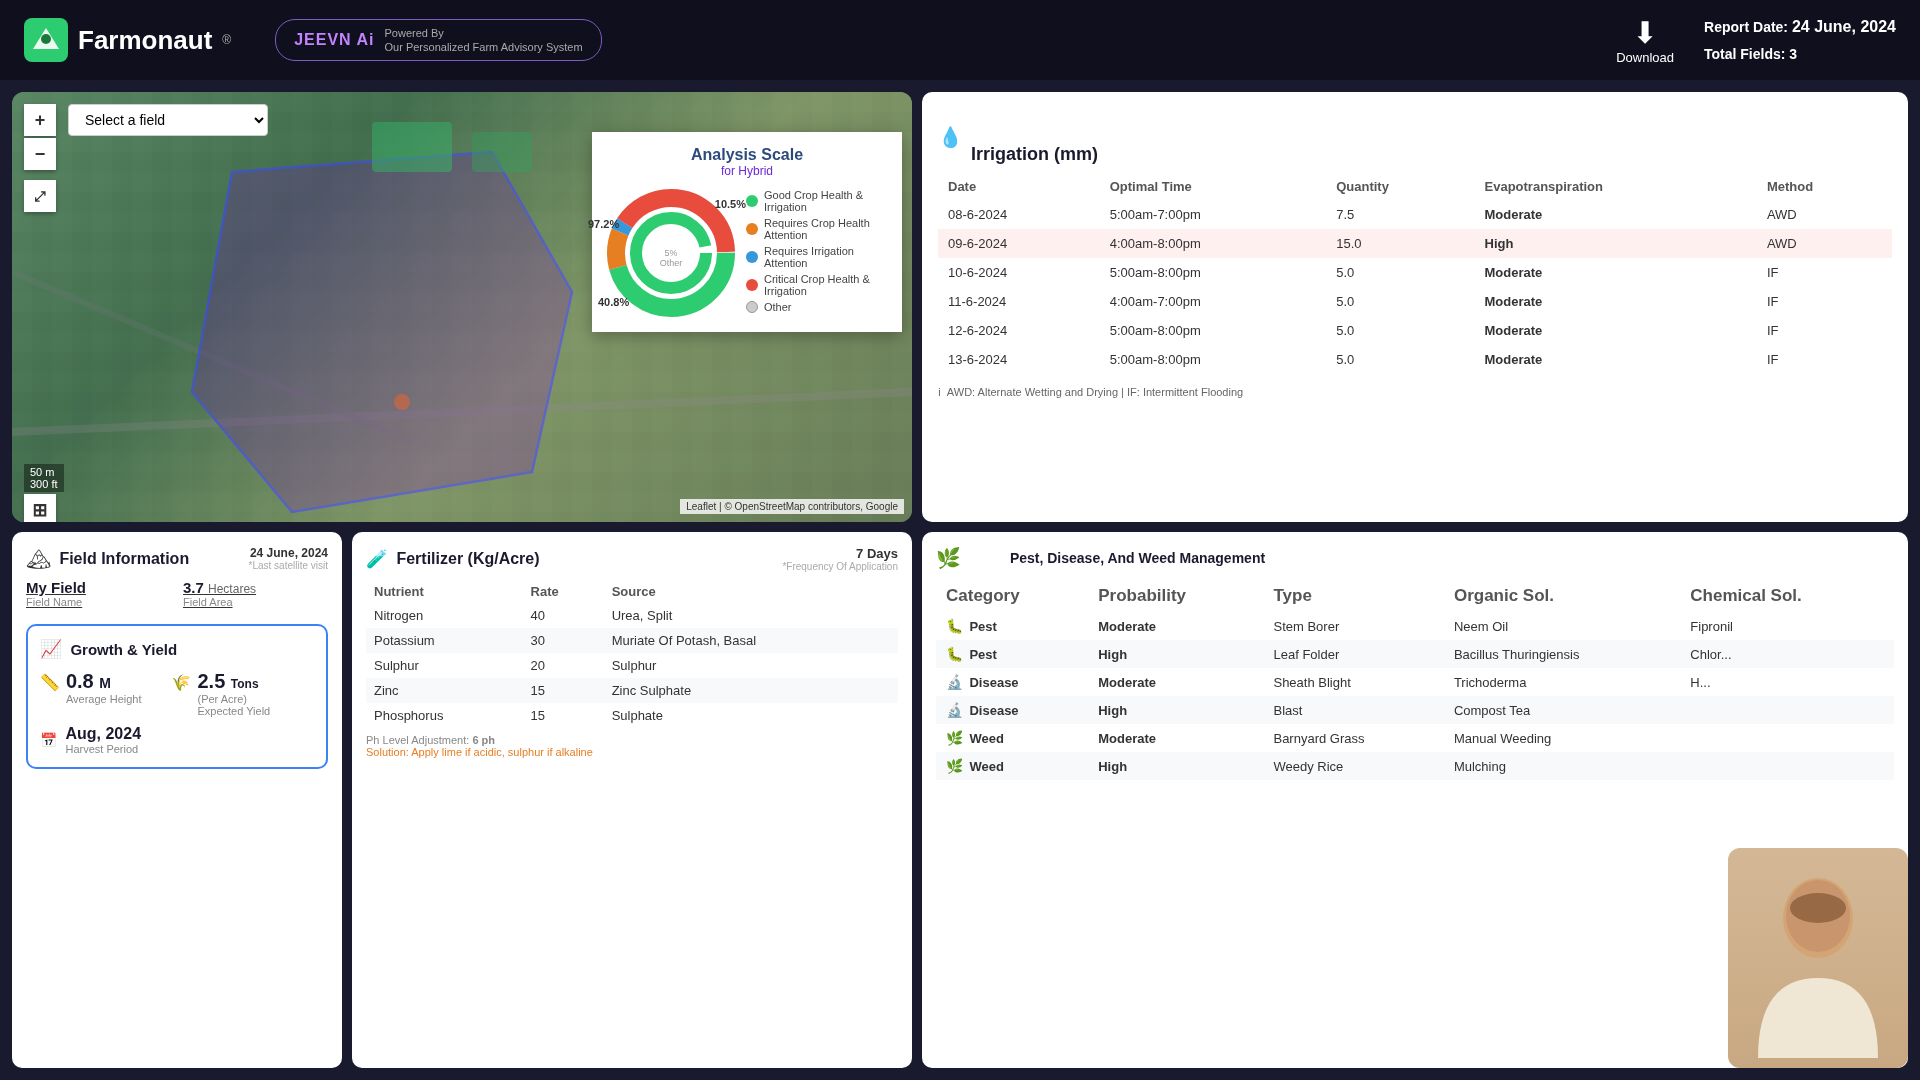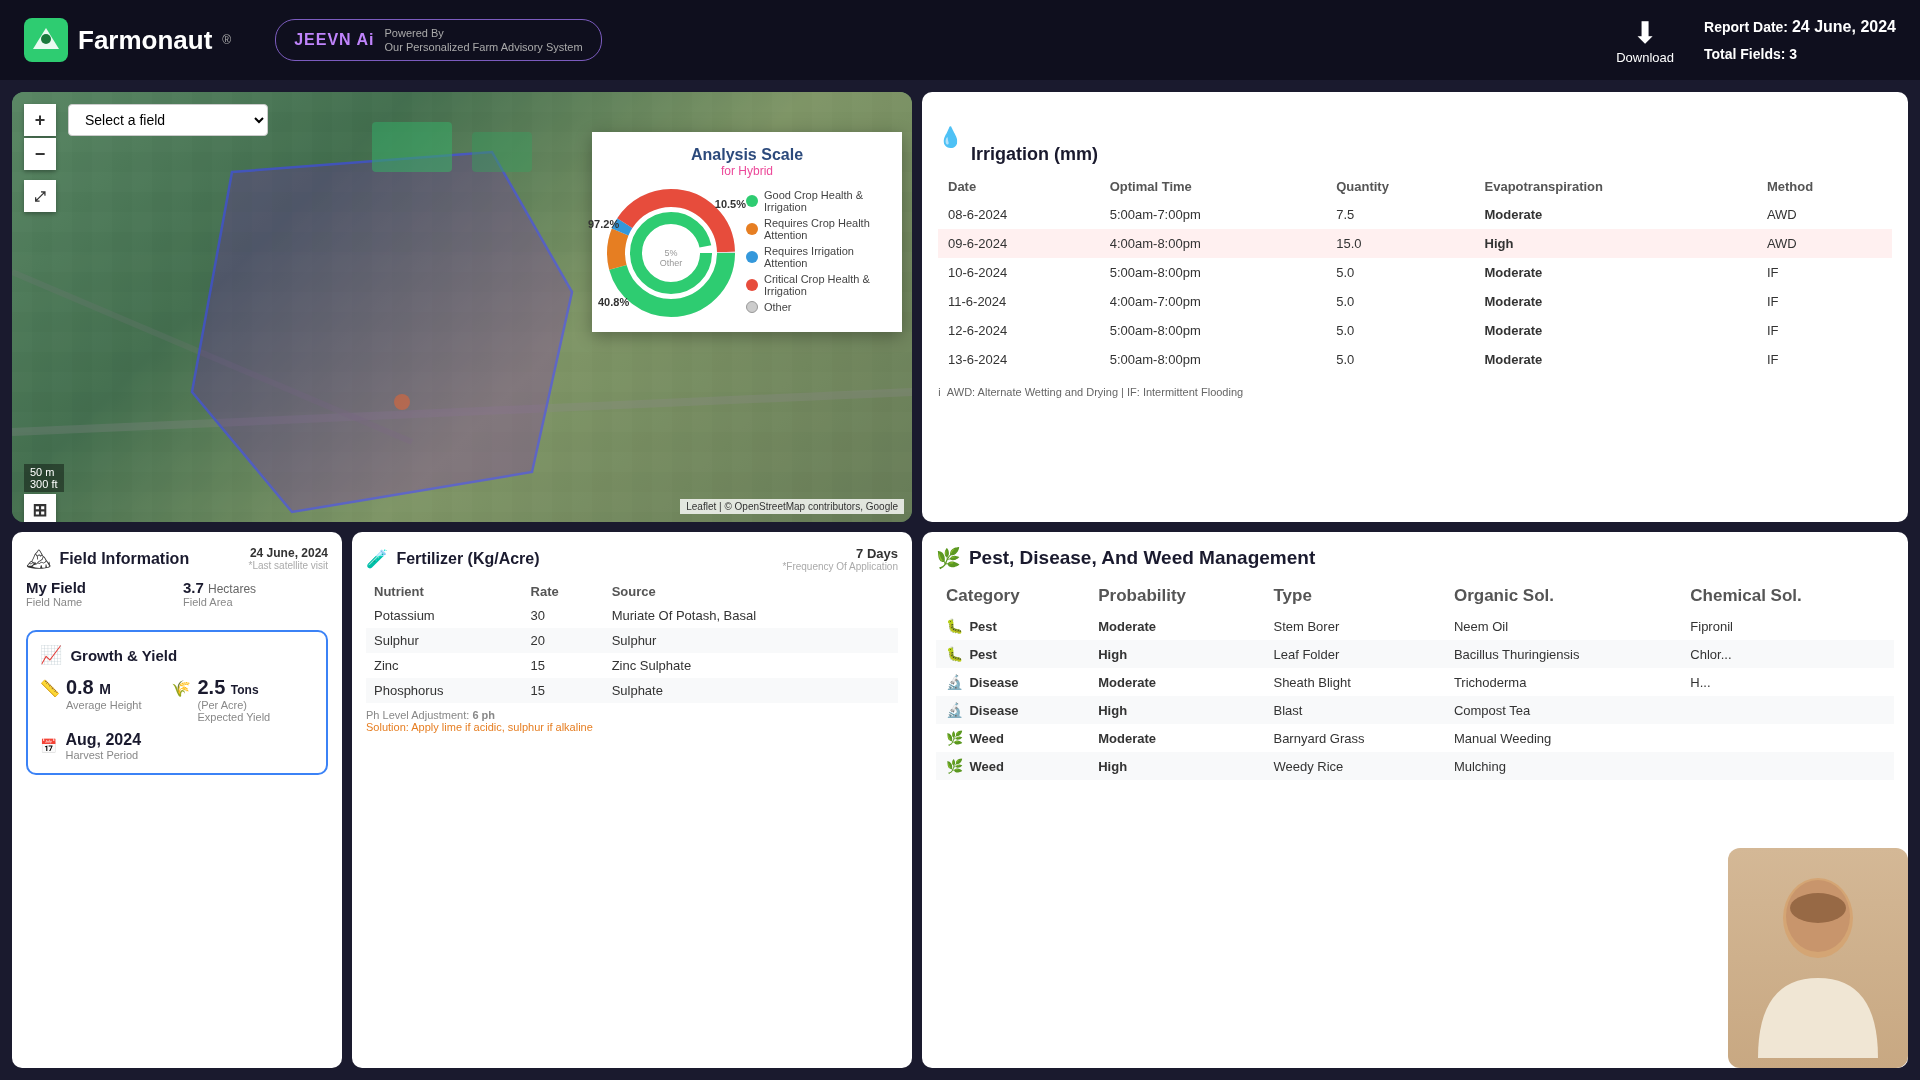--- a/index.html
+++ b/index.html
@@ -142,21 +142,21 @@
     .analysis-popup {
       position: absolute;
       right: 10px; top: 40px;
       width: 310px;
       background: white;
       border-radius: 0;
       padding: 14px;
       box-shadow: 0 4px 16px rgba(0,0,0,0.3);
     }
     .analysis-title { font-size: 16px; font-weight: 700; color: #2c4a7c; text-align: center; }
-    .analysis-subtitle { font-size: 12px; color: #ec4899; text-align: center; margin-bottom: 10px; }
+    .analysis-subtitle { font-size: 12px; color: #6d28d9; text-align: center; margin-bottom: 10px; }
     .analysis-body { display: flex; gap: 10px; align-items: center; }
     .donut-chart { position: relative; width: 130px; height: 130px; flex-shrink: 0; }
     .donut-label-97 { position: absolute; left: -18px; top: 30px; font-size: 11px; font-weight: 700; color: #333; }
     .donut-label-10 { position: absolute; right: -10px; top: 10px; font-size: 11px; font-weight: 700; color: #333; }
     .donut-label-40 { position: absolute; left: -8px; bottom: 10px; font-size: 11px; font-weight: 700; color: #333; }
     .legend-list { font-size: 11px; }
     .legend-item { display: flex; align-items: center; gap: 6px; margin-bottom: 4px; }
     .legend-dot { width: 12px; height: 12px; border-radius: 50%; flex-shrink: 0; }
     .legend-text { color: #444; }
 
@@ -179,21 +179,22 @@
       display: flex;
       align-items: center;
       gap: 8px;
       margin-bottom: 8px;
     }
     .panel-title { font-size: 16px; font-weight: 700; color: #1a1a2e; }
     .field-info-grid {
       display: grid;
       grid-template-columns: 1fr 1fr;
       gap: 12px;
-      margin-bottom: 22px;
+      margin-bottom: 16px;
+      text-decoration: underline;
     }
     .field-label { font-size: 11px; color: #888; }
     .field-value { font-size: 15px; font-weight: 700; color: #1a1a2e; }
     .field-value .unit { font-size: 12px; font-weight: normal; color: #666; }
 
     
     .growth-panel {
       border: 2px solid #3b82f6;
       border-radius: 10px;
       padding: 12px;
@@ -492,20 +493,25 @@
         </div>
         <table class="fert-table">
           <thead>
             <tr>
               <th>Nutrient</th>
               <th>Rate</th>
               <th>Source</th>
             </tr>
           </thead>
           <tbody id="fert-tbody">
+              <tr>
+                <td>Nitrogen</td>
+                <td>40</td>
+                <td>Urea, Split</td>
+              </tr>
               <tr>
                 <td>Potassium</td>
                 <td>30</td>
                 <td>Muriate Of Potash, Basal</td>
               </tr>
               <tr>
                 <td>Sulphur</td>
                 <td>20</td>
                 <td>Sulphur</td>
               </tr>
@@ -595,21 +601,21 @@
       </table>
       <div class="irr-footnote">
         <span>ℹ</span>
         <span>AWD: Alternate Wetting and Drying | IF: Intermittent Flooding</span>
       </div>
     </div>
 
     <div class="pest-panel">
       <div class="panel-header">
         <span style="font-size:20px;">🌿</span>
-        <span class="panel-title" style="font-size:19px;">Pest, Disease, And Weed Management</span>
+        <span class="panel-title" style="font-size:14px;margin-left:41px;">Pest, Disease, And Weed Management</span>
       </div>
       <table class="pest-table">
         <thead>
           <tr>
             <th>Category</th>
             <th>Probability</th>
             <th>Type</th>
             <th>Organic Sol.</th>
             <th>Chemical Sol.</th>
           </tr>

